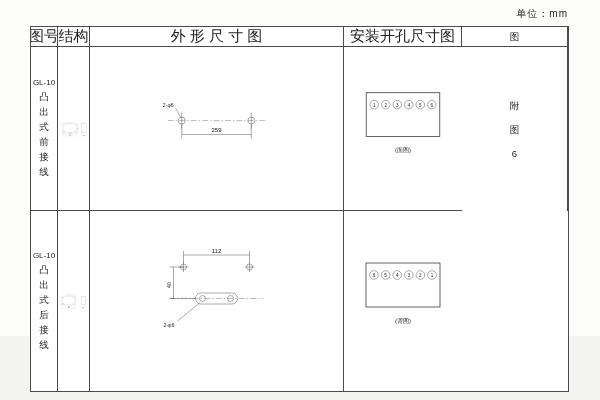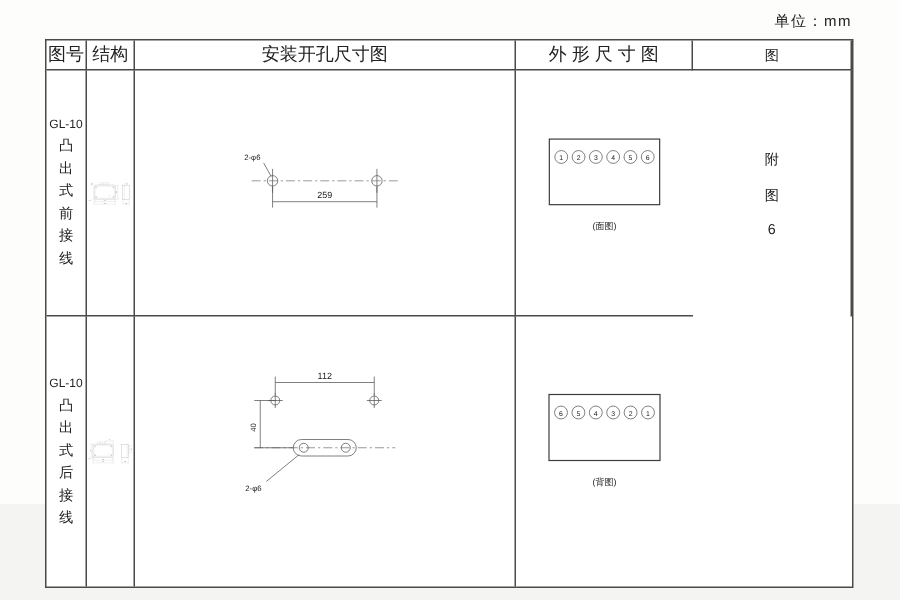--- a/index.html
+++ b/index.html
@@ -7,43 +7,43 @@
   .page{position:absolute;left:0;top:0;width:600px;height:336px;background:#fdfdfc;
         font-family:"Liberation Sans","DejaVu Sans",sans-serif;color:#222;}
   .unit{position:absolute;top:7px;right:32px;font-size:10px;letter-spacing:1px;}
   .tbl{position:absolute;left:30px;top:26px;border:1px solid #4a4a4a;background:#fff;
        display:grid;grid-template-columns:27px 32px 254px 118px 106px;
        grid-template-rows:20px 164px 180px;}
   .cell{border-right:1px solid #4a4a4a;border-bottom:1px solid #4a4a4a;
         display:flex;align-items:center;justify-content:center;overflow:hidden;}
   .cell.last{border-right:none;}
   .cell.bottom{border-bottom:none;}
-  .head{font-size:12px;white-space:nowrap;}
+  .head{font-size:15px;white-space:nowrap;}
   .figcell{flex-direction:column;gap:11px;font-size:9.5px;}
   .structcell{flex-direction:column;gap:2px;font-size:9.5px;}
   .model{font-size:8px;margin-bottom:2px;}
   .drawcell svg{display:block;width:100%;height:100%;}
   .ln{stroke:#3c3c3c;stroke-width:.8;fill:none;}
   .thin{stroke:#555;stroke-width:.5;fill:none;}
   .cl{stroke:#777;stroke-width:.5;fill:none;stroke-dasharray:6 2 1.5 2;}
   svg text{fill:#222;font-family:"Liberation Sans","DejaVu Sans",sans-serif;}
   .d6{font-size:6px;} .d5{font-size:5.2px;} .d45{font-size:4.6px;}
 </style>
 </head>
 <body>
 
 <div class="page">
   <div class="unit">单位：mm</div>
 
   <div class="tbl">
 
     <div class="cell head">图号</div>
     <div class="cell head">结构</div>
+    <div class="cell head">外 形 尺 寸 图</div>
     <div class="cell head">安装开孔尺寸图</div>
-    <div class="cell head">外 形 尺 寸 图</div>
 
     <div class="cell figcell">
       <span>附</span>
       <span>图</span>
       <span>6</span>
     </div>
     <div class="cell structcell">
       <span class="model">GL-10</span>
       <span>凸</span>
       <span>出</span>

